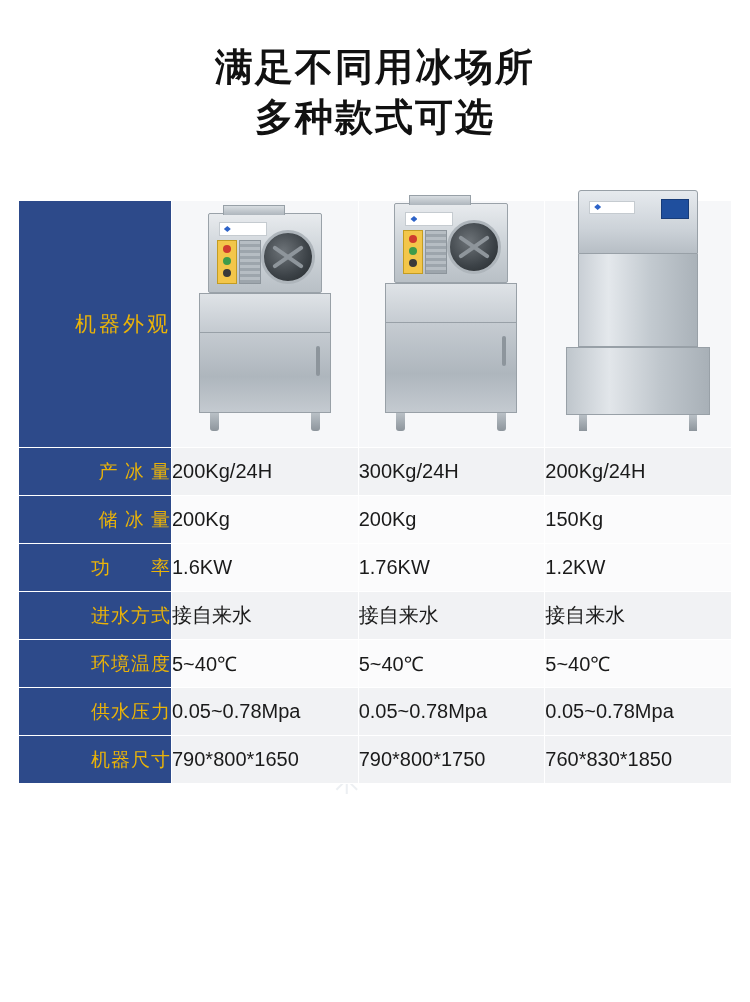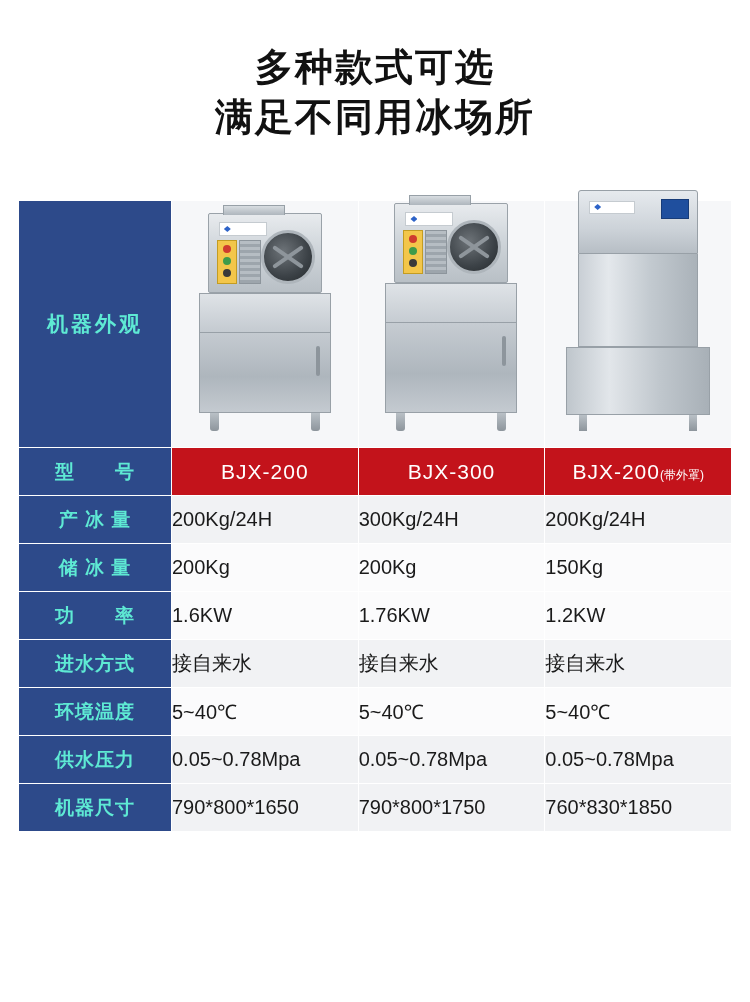--- a/index.html
+++ b/index.html
@@ -39,24 +39,24 @@
   }
   .spec-table td {
     border: 1px solid #ffffff;
     padding: 0;
     vertical-align: middle;
   }
 
   
   .label-cell {
     background: #2d4a8a;
-    color: #5eead4;
+    color: #eab308;
     font-size: 19px;
-    font-weight: bold;
-    text-align: center;
+    font-weight: normal;
+    text-align: right;
     letter-spacing: 1px;
     width: 152px;
     height: 47px;
   }
   .label-cell.appearance {
     font-size: 21px;
     letter-spacing: 3px;
   }
 
   
@@ -307,22 +307,22 @@
     pointer-events:none;
     color: rgba(150,165,185,0.18);
     font-size: 40px;
     line-height: 1;
   }
 </style>
 </head>
 <body>
 
 <div class="heading">
+  <div class="line">满足不同用冰场所</div>
   <div class="line">多种款式可选</div>
-  <div class="line">满足不同用冰场所</div>
 </div>
 
 <div class="wm wm-small" style="left:26px; top:222px;">冰极星</div>
 <div class="wm wm-small" style="left:26px; top:380px;">冰极星</div>
 <div class="wm wm-small" style="left:130px; top:298px;">冰极星</div>
 <div class="wm wm-small" style="left:26px; top:690px;">冰极星</div>
 <div class="wm wm-big" style="left:400px; top:330px;">冰极星</div>
 <div class="wm wm-big" style="left:380px; top:700px;">冰极星</div>
 <div class="snow" style="left:300px; top:380px;">❄</div>
 <div class="snow" style="left:345px; top:440px;">✳</div>
@@ -394,26 +394,20 @@
             <div class="cover-bin"></div>
             <div class="cover-legs">
                 <span class="l"></span>
                 <span class="r"></span>
               </div>
           </div>
         </div>
       </td>
     </tr>
 
-    <tr>
-      <td class="label-cell model-label">型　　号</td>
-      <td class="model-cell"><span>BJX-200</span><span class="sub"></span></td>
-      <td class="model-cell"><span>BJX-300</span><span class="sub"></span></td>
-      <td class="model-cell"><span>BJX-200</span><span class="sub">(带外罩)</span></td>
-    </tr>
 
     <tr class="odd">
       <td class="label-cell">产 冰 量</td>
       <td class="value-cell">200Kg/24H</td>
       <td class="value-cell">300Kg/24H</td>
       <td class="value-cell">200Kg/24H</td>
     </tr>
     <tr class="even">
       <td class="label-cell">储 冰 量</td>
       <td class="value-cell">200Kg</td>

